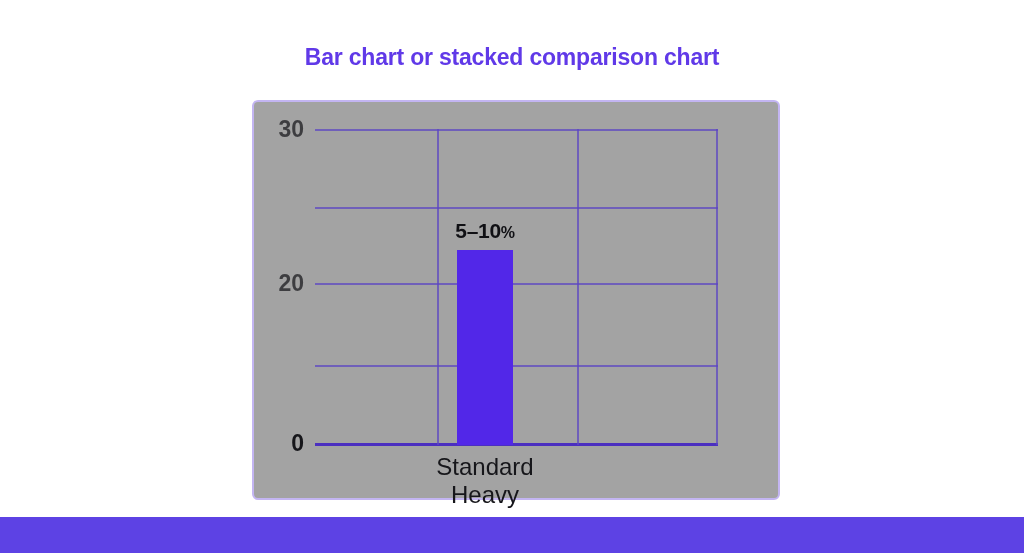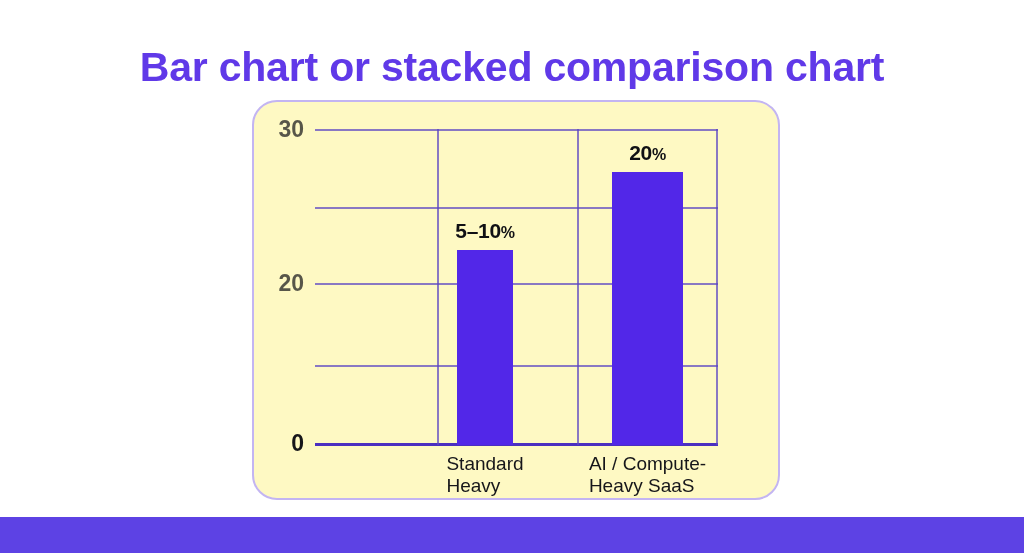--- a/index.html
+++ b/index.html
@@ -16,38 +16,38 @@
   }
 
   
   #chart-title {
     position: absolute;
     left: 0;
     top: 44px;
     width: 1024px;
     text-align: center;
     font-family: "Liberation Sans", sans-serif;
-    font-size: 41px;
+    font-size: 23px;
     font-weight: bold;
     letter-spacing: -0.2px;
     color: #6039E8;
     white-space: nowrap;
   }
 
   
   #chart-card {
     position: absolute;
     left: 252px;
     top: 100px;
     width: 528px;
     height: 400px;
     box-sizing: border-box;
-    background: #fef9c3;
+    background: #a3a3a3;
     border: 2px solid #C3B5F2;
-    border-radius: 25px;
+    border-radius: 6px;
   }
 
   
   #plot-area {
     position: absolute;
     left: 61px;   
     top: 27px;    
     width: 403px; 
     height: 316px;
   }
@@ -110,23 +110,23 @@
     font-size: 16px;
   }
 
   
   .xlabel {
     position: absolute;
     top: 100%;
     left: 50%;
     transform: translateX(-50%);
     margin-top: 8px;
-    text-align: left;
+    text-align: center;
     font-family: "Liberation Sans", sans-serif;
-    font-size: 19px;
+    font-size: 24px;
     font-weight: normal;
     color: #16161a;
     line-height: 1.18;
     white-space: nowrap;
   }
 
   
   #footer-band {
     position: absolute;
     left: 0;
@@ -164,26 +164,17 @@
     <div class="bar" style="left:142px; width:56px; height:195px;">
       <div class="bar-value">
         <span>5–10</span><span class="pct">%</span>
       </div>
       <div class="xlabel">
         <div>Standard</div>
         <div>Heavy</div>
       </div>
     </div>
 
-    <div class="bar" style="left:297px; width:71px; height:273px;">
-      <div class="bar-value">
-        <span>20</span><span class="pct">%</span>
-      </div>
-      <div class="xlabel">
-        <div>AI / Compute-</div>
-        <div>Heavy SaaS</div>
-      </div>
-    </div>
 
   </div>
 </div>
 
 <div id="footer-band"></div>
 
 </body></html>

